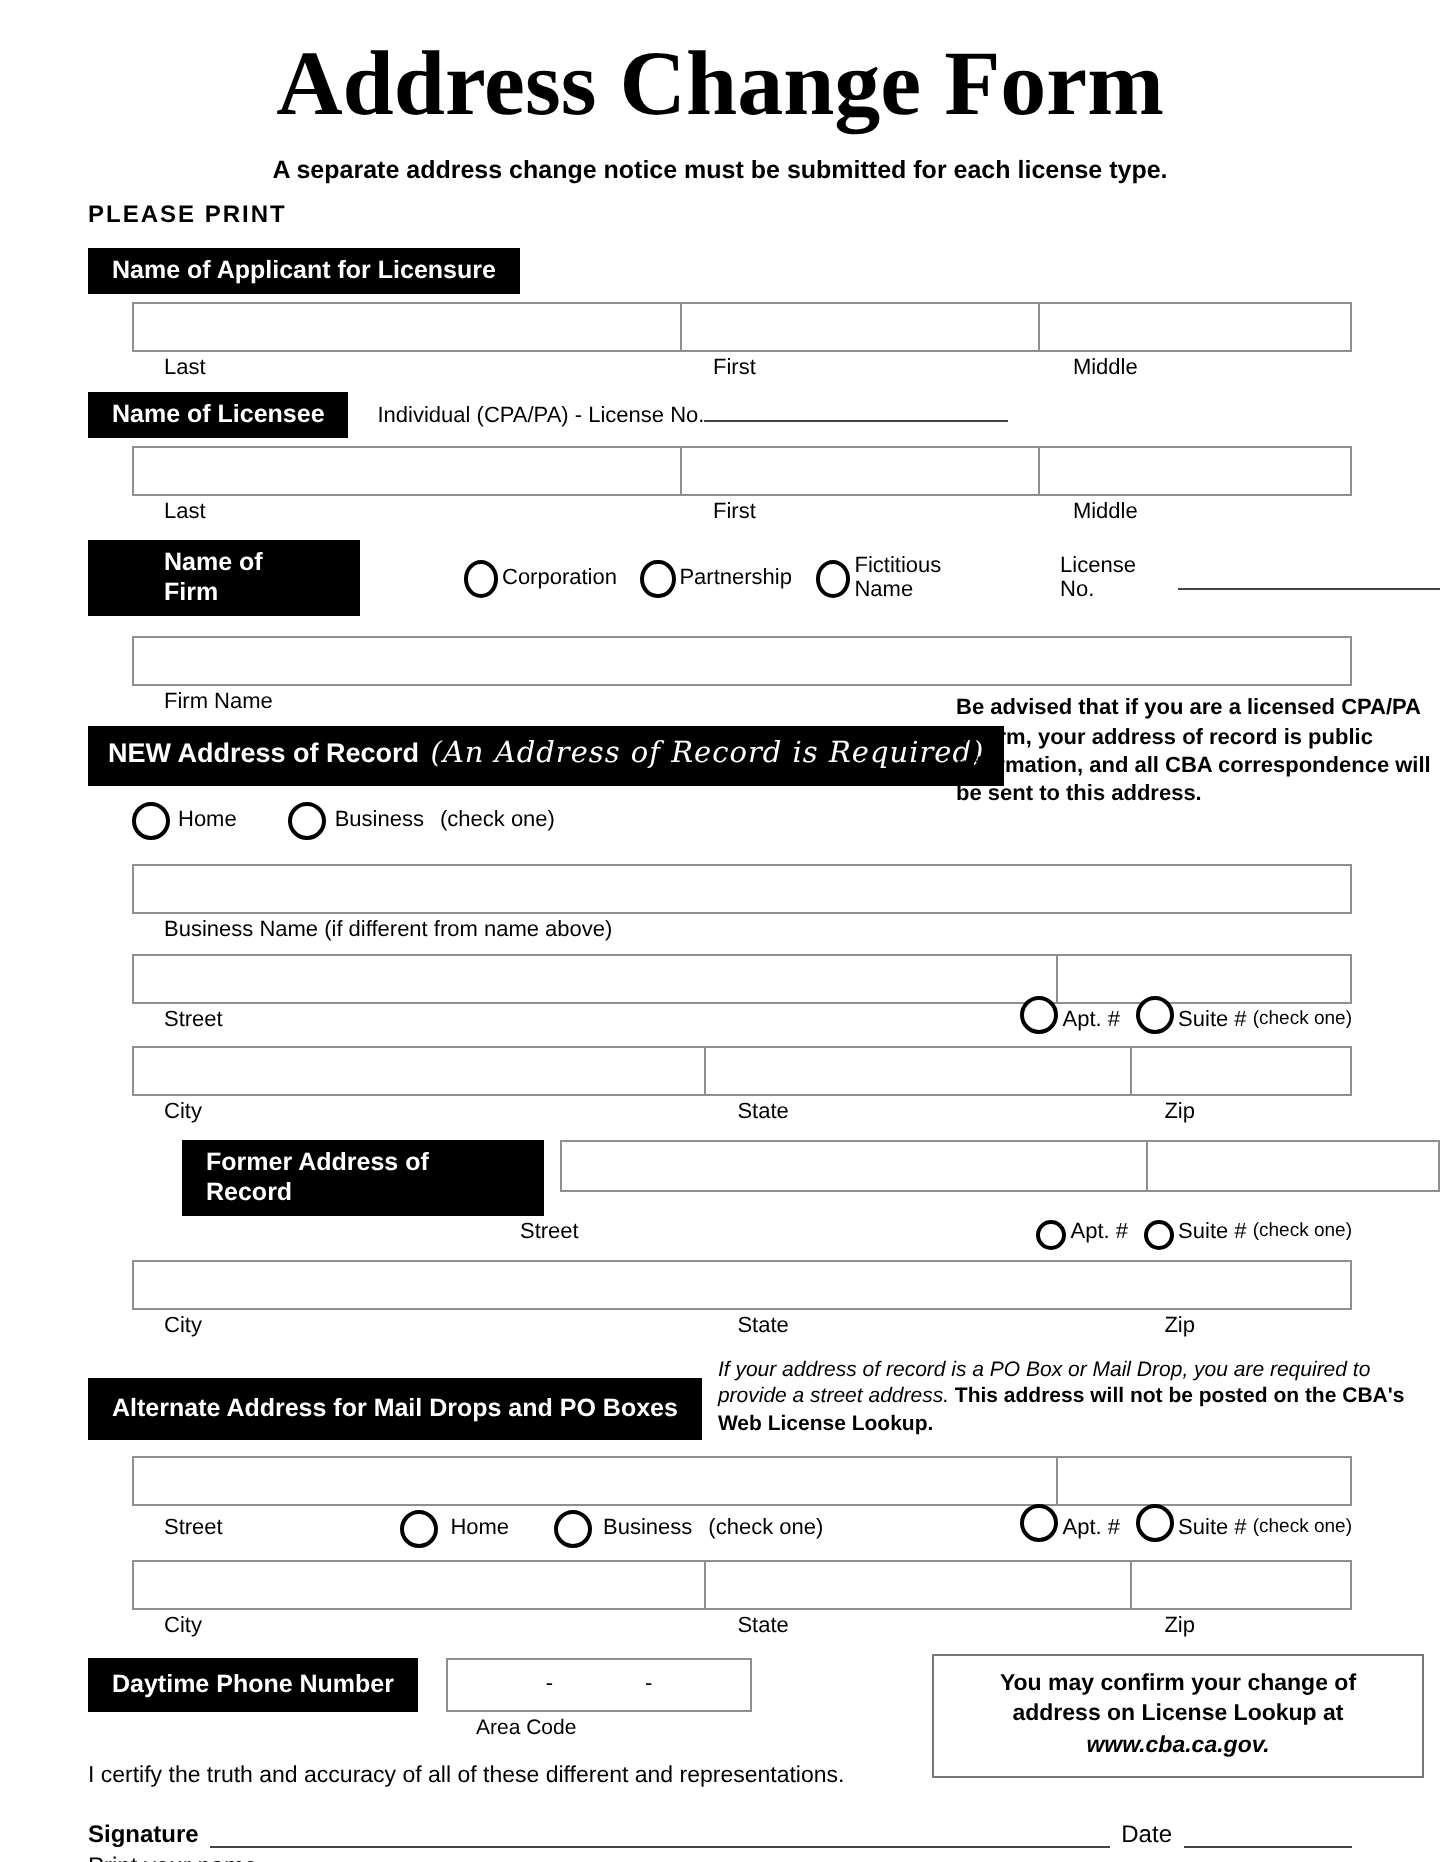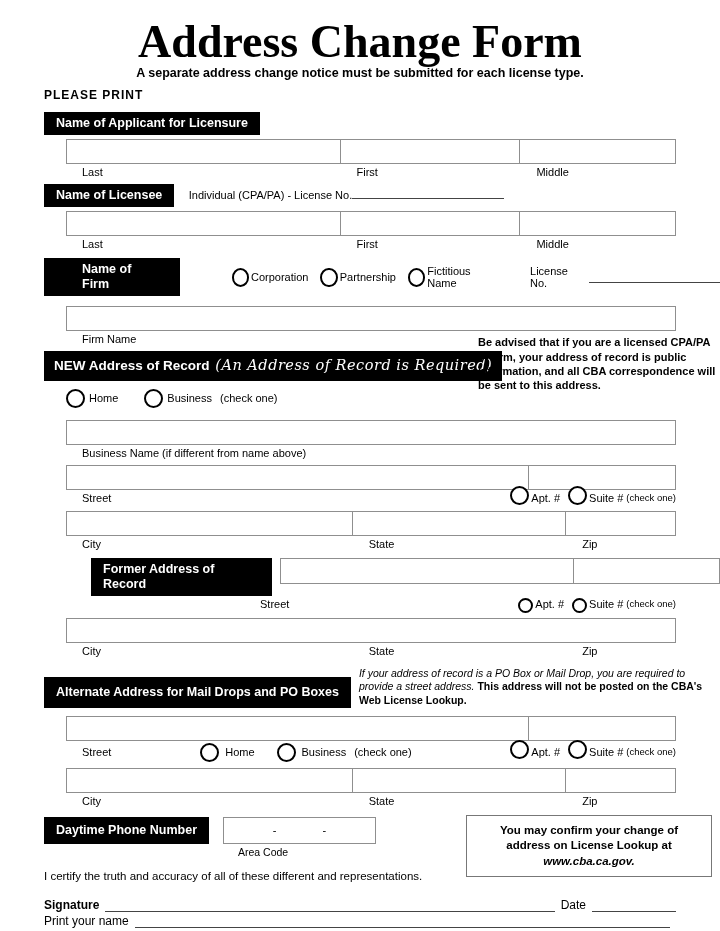--- a/index.html
+++ b/index.html
@@ -9,21 +9,21 @@
     font-family: "Liberation Sans", sans-serif;
     color: #000; position: relative; overflow: hidden;
   }
   .page { position: relative; width: 720px; height: 931px; padding: 12px 0 0 0; }
 
   .title {
     font-family: "Liberation Serif", serif;
     font-weight: bold; font-size: 46px; text-align: center;
     letter-spacing: 0px; line-height: 1.05; margin-top: 6px;
   }
-  .subtitle { text-align: center; font-weight: bold; font-size: 12.5px; margin-top: 0; }
+  .subtitle { text-align: center; font-weight: bold; font-size: 12.5px; margin-top: 12px; }
   .please-print { font-weight: bold; font-size: 12px; margin: 8px 0 0 44px; letter-spacing: 1px; }
 
   .bar {
     display: inline-block; background: #000; color: #fff;
     font-weight: bold; font-size: 12.5px; padding: 4px 12px 4px 12px;
     line-height: 1.2;
   }
   .bar-row { margin: 10px 0 4px 44px; }
 
   .inputbox {

